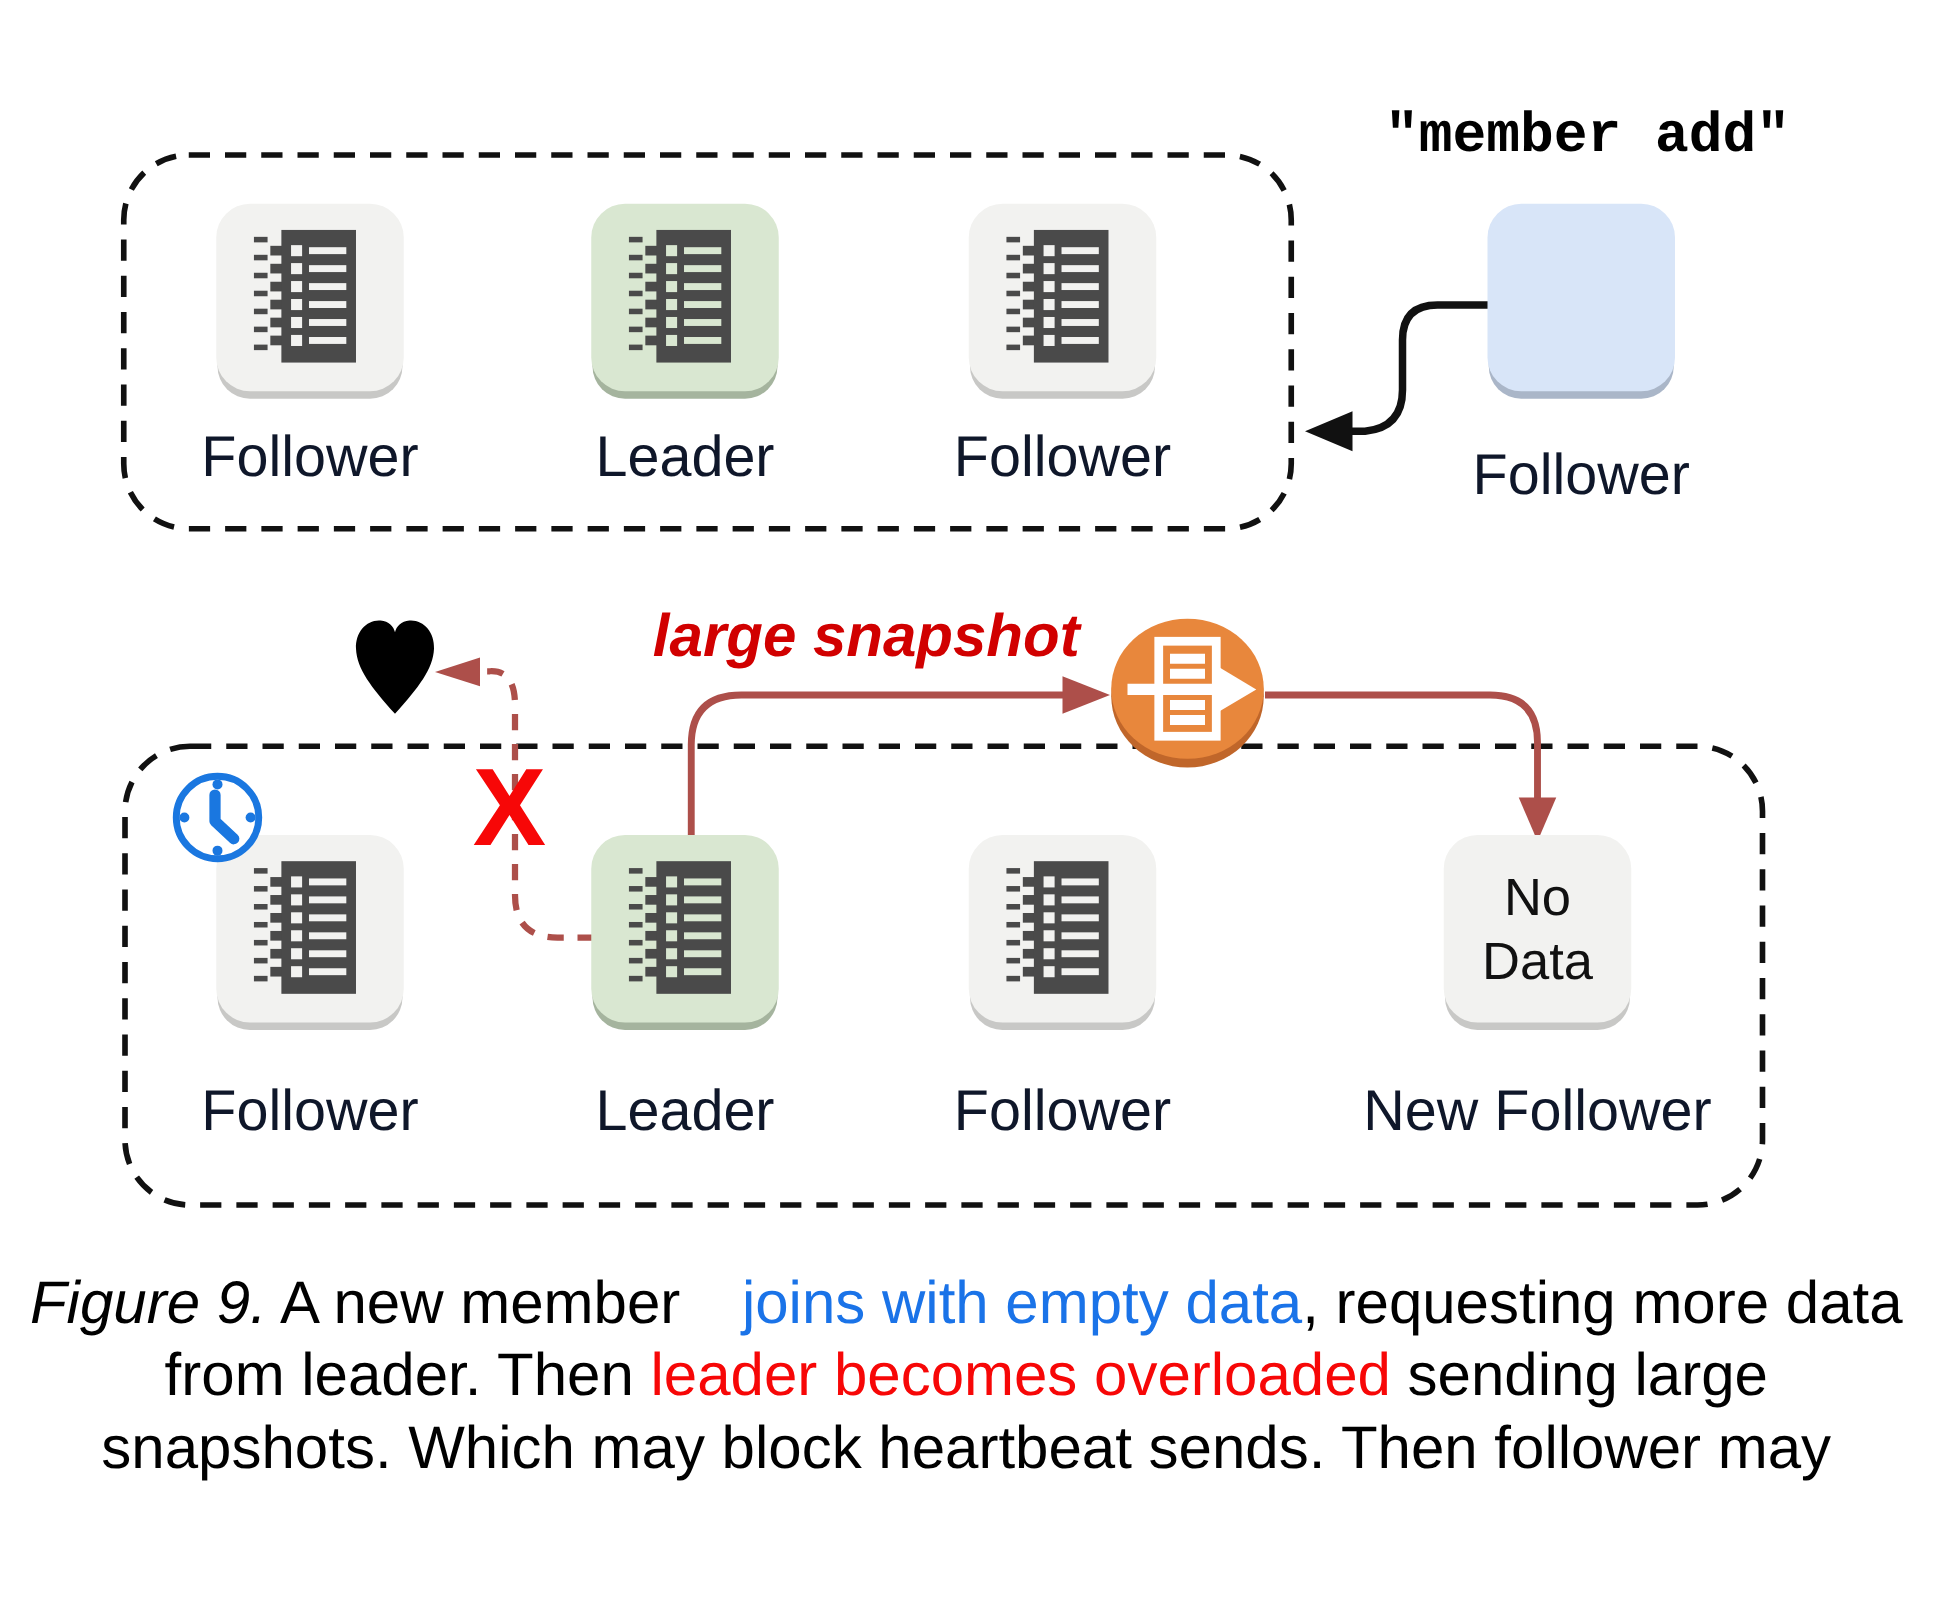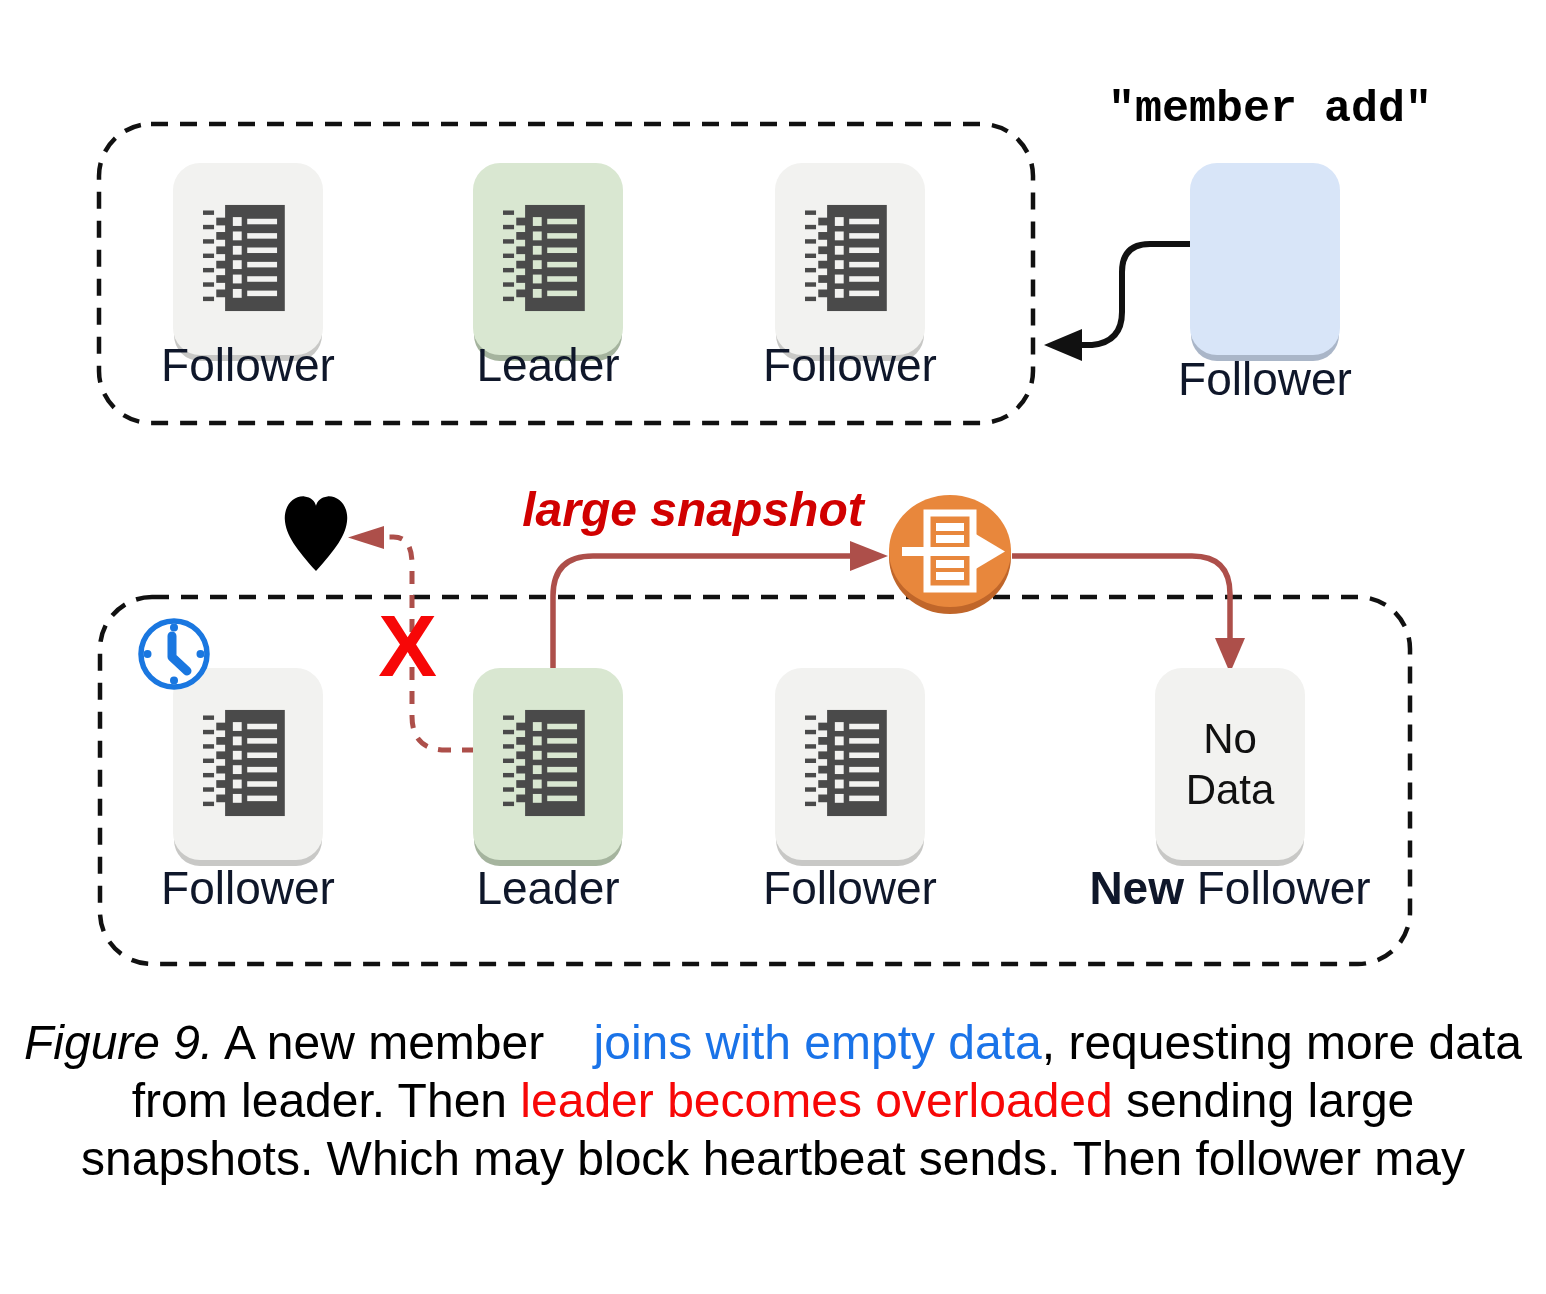--- a/index.html
+++ b/index.html
@@ -8,21 +8,21 @@
   .wires{position:absolute;left:0;top:0;z-index:1;}
 
   
   .nodes{position:absolute;left:0;width:1546px;height:220px;z-index:2;}
   .nodes-top{top:163px;}
   .nodes-bottom{top:668px;}
   .node{position:absolute;top:0;width:150px;height:150px;}
   .nodes .node:nth-child(1){left:173px;}
   .nodes .node:nth-child(2){left:473px;}
   .nodes .node:nth-child(3){left:775px;}
-  .node-box{width:150px;height:192px;border-radius:27px;background:var(--box-gray);
+  .node-box{width:150px;height:150px;border-radius:27px;background:var(--box-gray);
             box-shadow:0 7px 0 -1px var(--box-gray-rim);
             display:flex;align-items:center;justify-content:center;}
   .log-icon{display:block;margin-top:-2px;margin-left:-6px;}
   .log-icon .body{fill:var(--icon-ink);}
   .log-icon .hole{fill:var(--box-gray);}
   .is-leader .node-box{background:var(--box-green);box-shadow:0 7px 0 -1px var(--box-green-rim);}
   .is-leader .log-icon .hole{fill:var(--box-green);}
   .node-label{position:absolute;top:178px;left:-85px;width:320px;text-align:center;
               font-size:46px;line-height:1.05;color:#0f172a;white-space:nowrap;}
   .nodes-bottom .node-label{top:196px;}
@@ -319,21 +319,21 @@
     </div>
     <div class="node-label">Follower</div>
   </div>
     </div>
 
   <div class="nodata-node">
     <div class="node-box">
       <div class="nodata-text">No</div>
       <div class="nodata-text">Data</div>
     </div>
-    <div class="node-label"><span style="font-weight: bold;">New</span><span> Follower</span></div>
+    <div class="node-label"><span style="font-weight: normal;">New</span><span> Follower</span></div>
   </div>
 
   <div class="clock">
     <svg width="78" height="78" viewBox="0 0 78 78">
       <circle cx="39" cy="39" r="33" fill="#fff" stroke="var(--clock-blue)" stroke-width="5.5"></circle>
       <circle cx="39" cy="12.5" r="4" fill="var(--clock-blue)"></circle>
       <circle cx="65.5" cy="39" r="4" fill="var(--clock-blue)"></circle>
       <circle cx="39" cy="65.5" r="4" fill="var(--clock-blue)"></circle>
       <circle cx="12.5" cy="39" r="4" fill="var(--clock-blue)"></circle>
       <path d="M37,21 V42 L52,56" fill="none" stroke="var(--clock-blue)" stroke-width="9" stroke-linecap="round" stroke-linejoin="round"></path>

